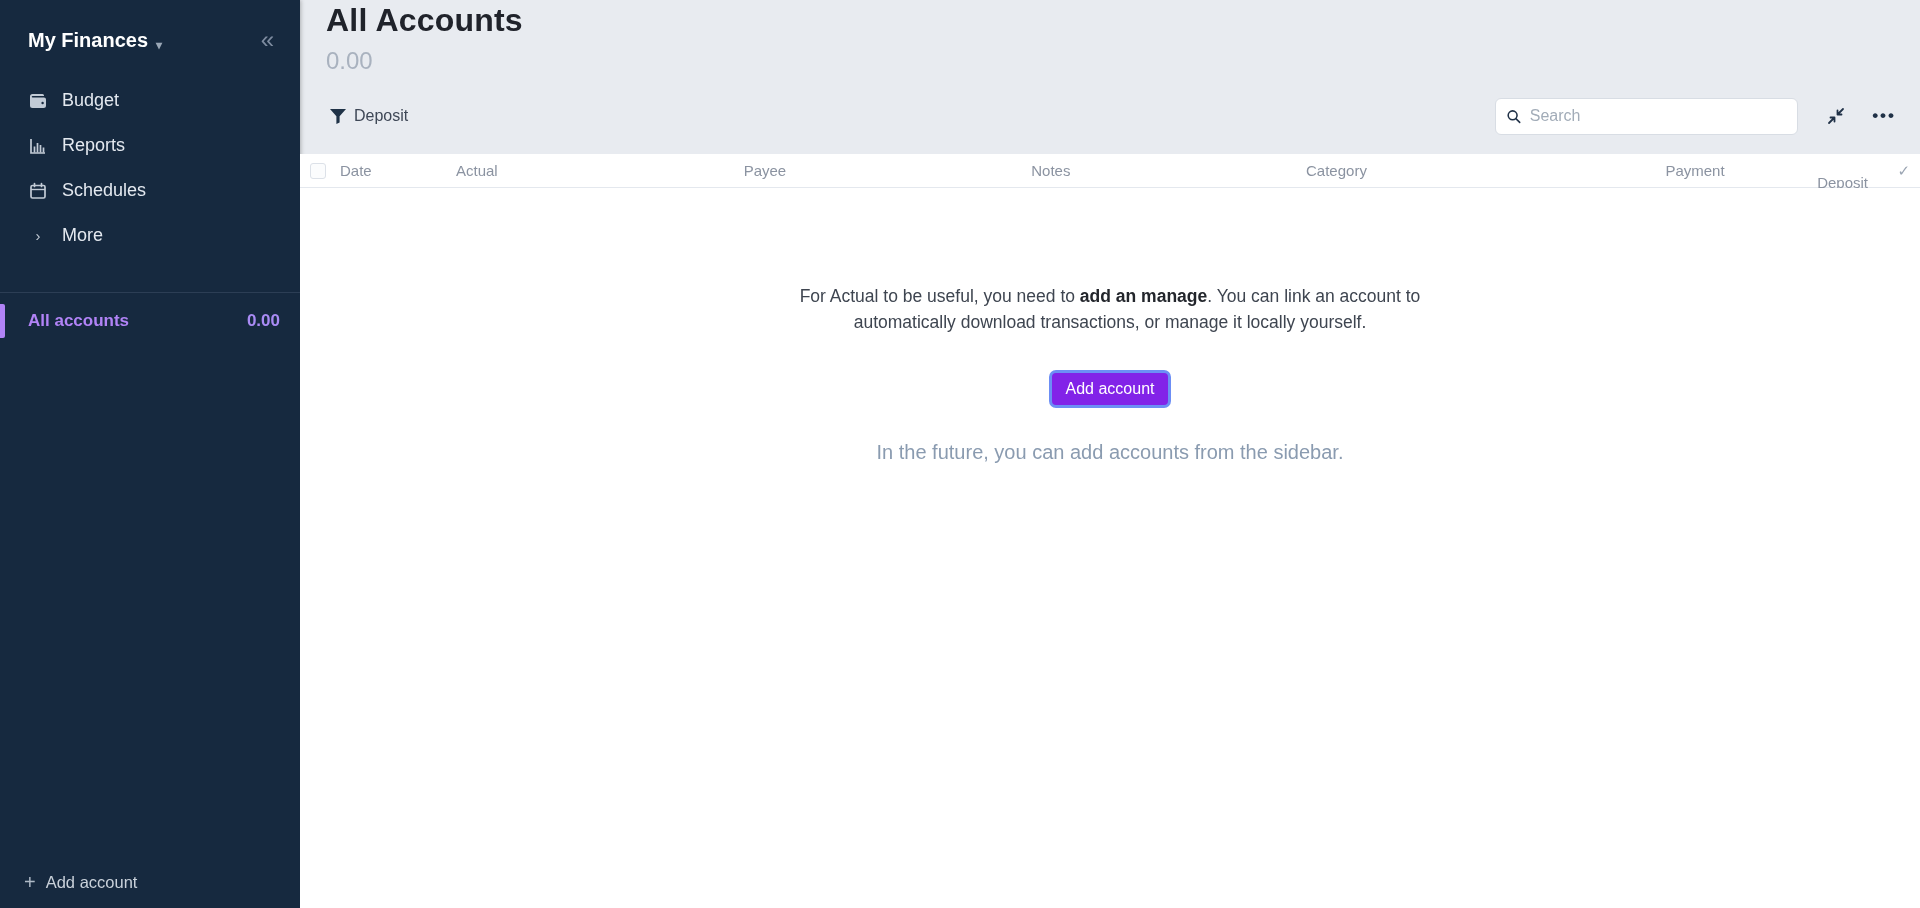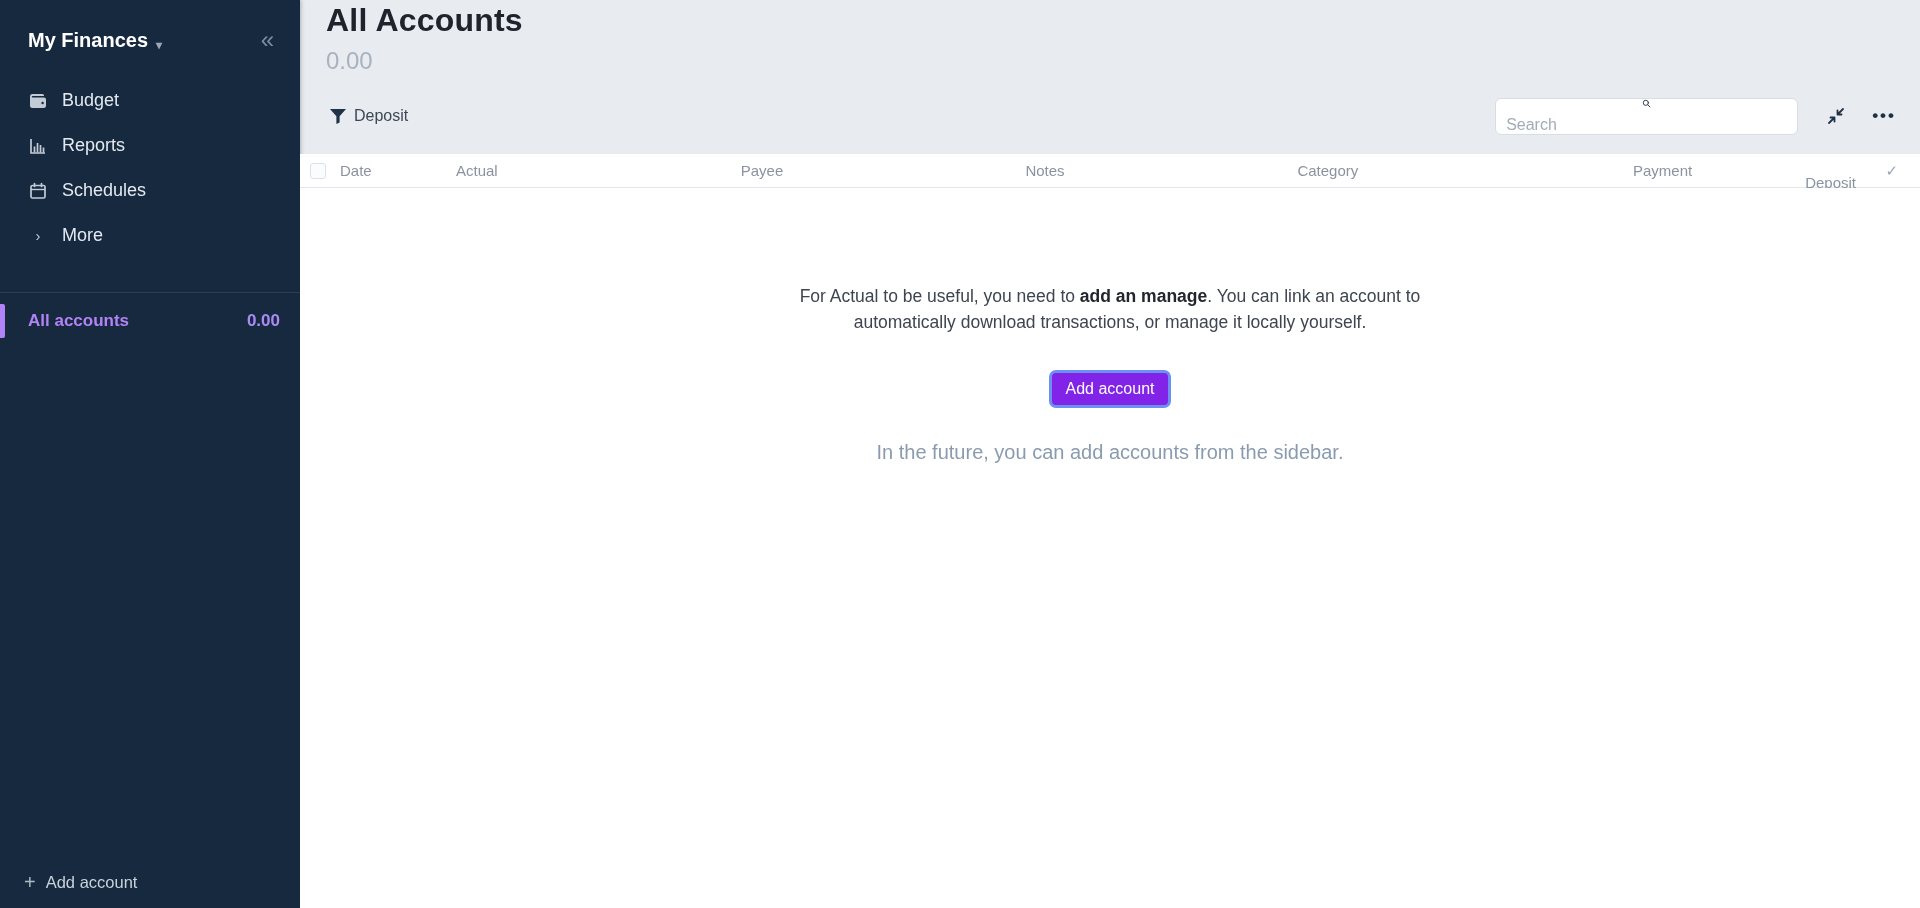--- a/index.html
+++ b/index.html
@@ -101,21 +101,21 @@
     color:#3E4756; cursor:pointer;
   }
   .funnel { color:#1F3247; display:flex; }
   .toolbar-spacer { flex:1; }
   .search-box {
     width:303px; height:37px;
     background:#FFFFFF;
     border:1px solid #D8DDE4;
     border-radius:6px;
     display:flex; align-items:center;
-    padding:0 10px; gap:8px;flex-direction:column;
+    padding:0 10px; gap:8px;
   }
   .search-box svg { color:#203147; }
   .search-input {
     border:none; outline:none; width:100%;
     font-size:16px; color:#30343C;
     font-family:"Liberation Sans", sans-serif;
     background:transparent;
   }
   .search-input::placeholder { color:#A2ACB8; }
   .shrink-btn { margin-left:28px; display:flex; cursor:pointer; color:#203147; }
@@ -123,35 +123,35 @@
     margin-left:26px; cursor:pointer; color:#203147;
     font-size:17px; font-weight:bold; letter-spacing:2px; line-height:0;
   }
 
   .table-header {
     margin-top:19px;
     background:#FFFFFF;
     border-bottom:1px solid #E4E8EE;
     height:34px;
     display:flex; align-items:center;
-    padding:0 22px 0 8px;
+    padding:0 10px 0 8px;
     font-size:15px; color:#8B93A1;
   }
   .th-checkbox {
     width:16px; height:16px; min-width:16px;
     border:1.5px solid #DCE1E8; border-radius:3px;
     background:#FBFCFD; margin:0 0 0 2px; cursor:pointer;
   }
   .col { white-space:nowrap; }
   .col-date { width:130px; padding-left:14px; }
   .col-account { flex:1.12; }
   .col-payee { flex:1.12; }
   .col-notes { flex:1.07; }
   .col-category { flex:1.32; }
-  .col-payment { width:100px; text-align:left; }
+  .col-payment { width:100px; text-align:center; }
   .col-deposit { width:123px; text-align:right;margin-top:24px; }
   .col-check { width:42px; text-align:right; color:#9AA4B2; font-size:15px; cursor:pointer; }
 
   .table-body {
     flex:1; background:#FFFFFF;
     display:flex; flex-direction:column; align-items:center;
   }
   .empty-msg {
     margin-top:95px;
     max-width:700px;

